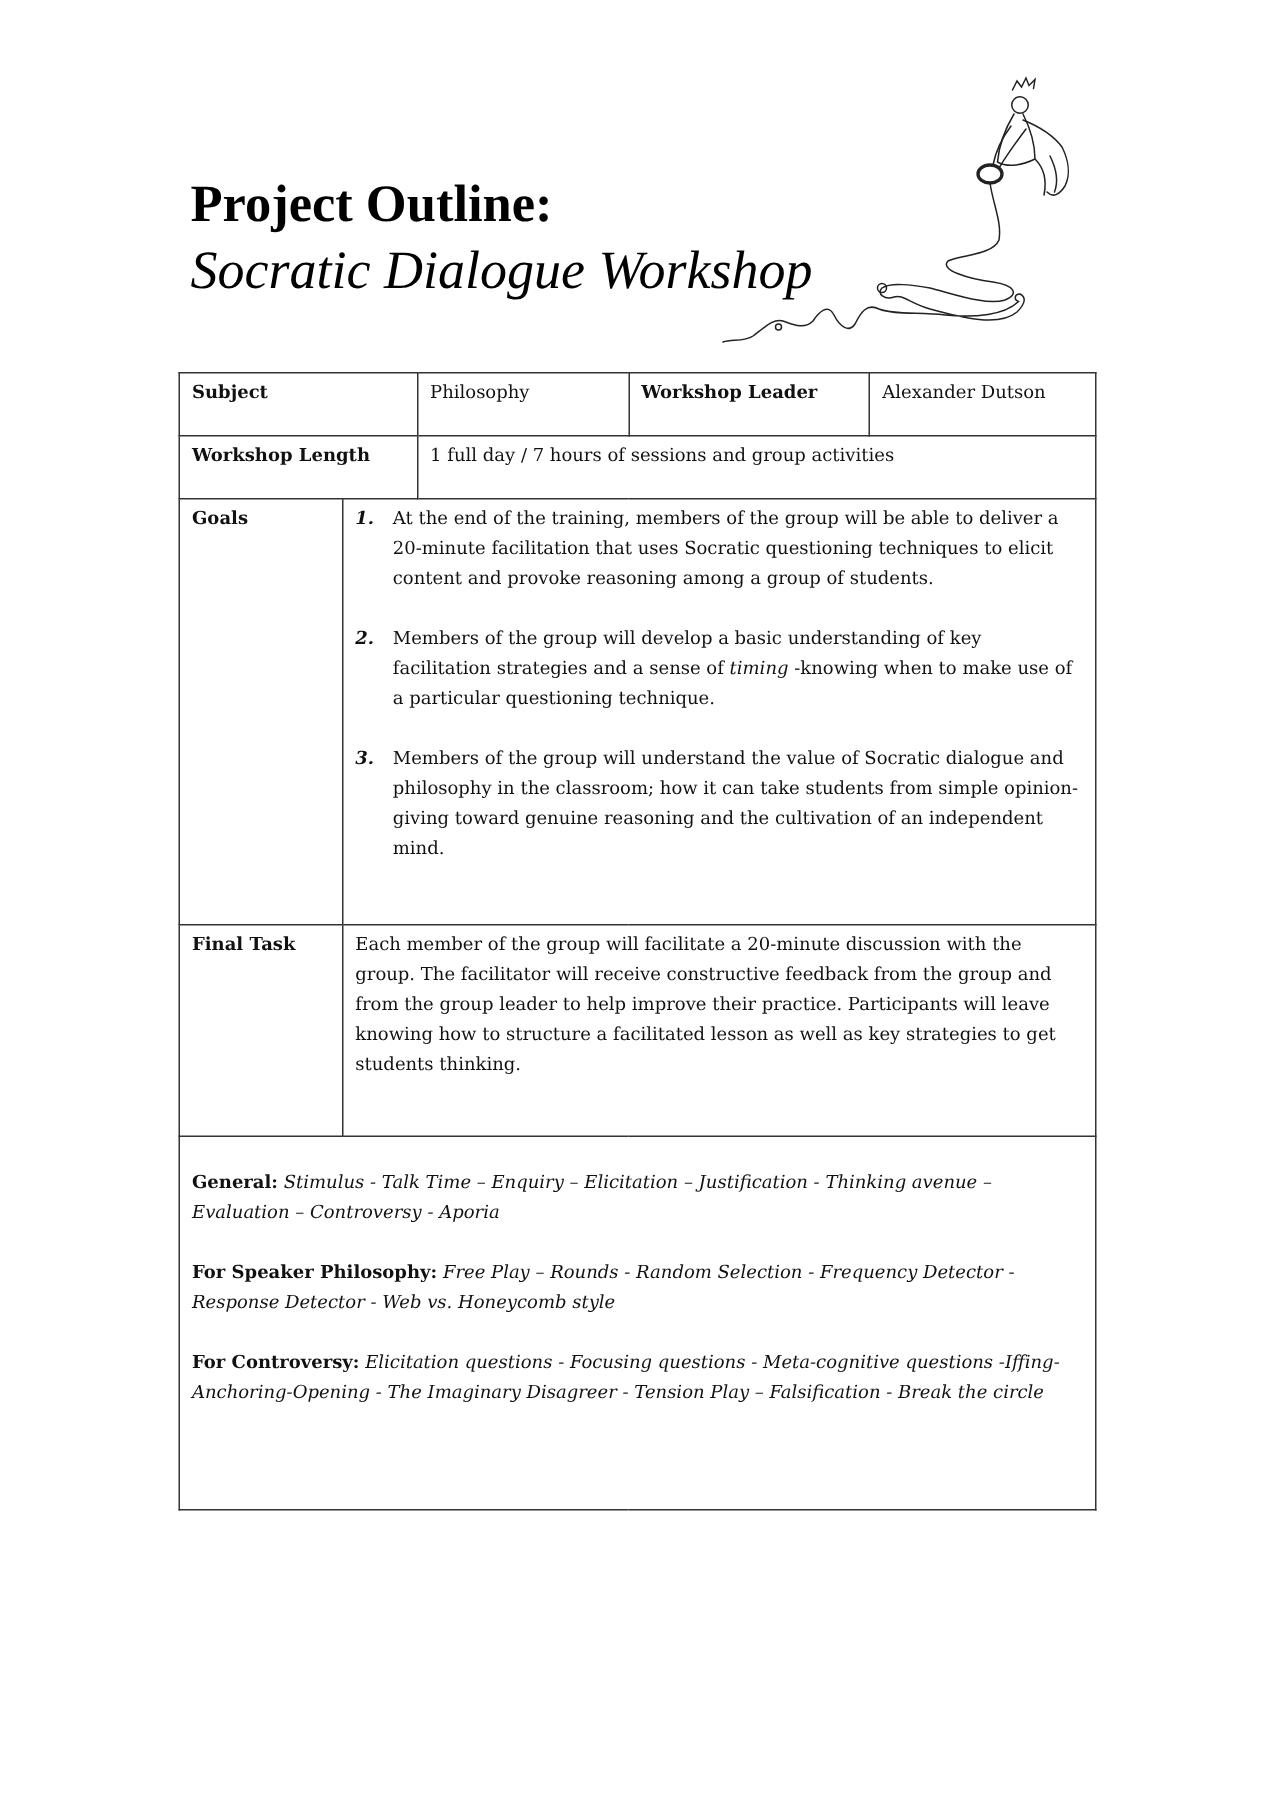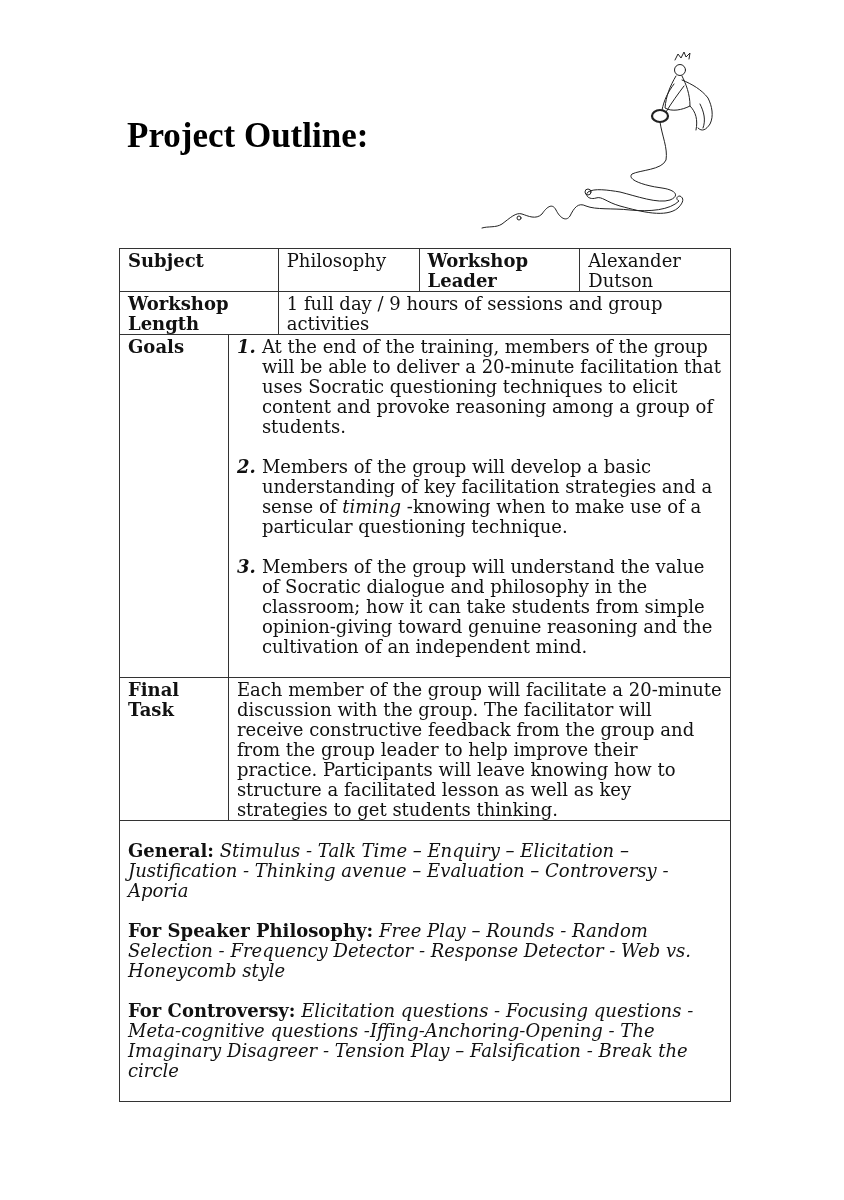--- a/index.html
+++ b/index.html
@@ -3,21 +3,21 @@
   <meta charset="utf-8">
   <style>
     html, body { margin: 0; padding: 0; background: #ffffff; }
     body { width: 844px; height: 1200px; position: relative; overflow: hidden; color: #111; }
     .title-block { position: absolute; left: 127px; top: 116px; }
     .title-main { font-family: "Liberation Serif", serif; font-weight: bold; font-size: 35px; line-height: 40px; color: #000; }
     .title-sub { font-family: "Liberation Serif", serif; font-style: italic; font-size: 36px; line-height: 44px; color: #000; margin-top: 2px; }
     .illustration { position: absolute; left: 470px; top: 20px; width: 270px; height: 230px; }
 
     .tbl { position: absolute; left: 119px; top: 248px; width: 612px; border-collapse: collapse;
-           font-family: "DejaVu Serif", serif; font-size: 18px; line-height: 20px; }
+           font-family: "DejaVu Serif", serif; font-size: 12px; line-height: 20px; }
     .tbl td { border: 1.5px solid #333; vertical-align: top; padding: 2px 8px 0 8px; }
     .lbl { font-weight: bold; }
     .r1 td { height: 39px; }
     .r2 td { height: 39px; }
     .r3 td { height: 38px; }
     .r4 td { height: 281px; }
     .r5 td { height: 138px; }
     .r6 td { height: 38px; text-align: center; font-weight: bold; }
     .r7 td { height: 228px; padding-top: 20px; }
     .goals-list { margin: 0; padding: 0; list-style: none; }
@@ -26,20 +26,21 @@
     .it { font-style: italic; }
     .concept-p { margin: 0 0 20px 0; }
     .concept-p .h { font-weight: bold; }
     .concept-p .v { font-style: italic; }
   </style>
 </head>
 <body>
 
 <div class="title-block">
   <div class="title-main">Project Outline:</div>
+  <div class="title-sub">Socratic Dialogue Workshop</div>
 </div>
 
 <svg class="illustration" viewBox="0 0 270 230" xmlns="http://www.w3.org/2000/svg">
   <g fill="none" stroke="#222" stroke-width="1" stroke-linecap="round">
 
     <path d="M205 40 l3 -6 l3 4 l3 -6 l2 5 l4 -4 l-1 6"></path>
     <circle cx="210" cy="50" r="5.5"></circle>
 
     <path d="M206 56 C200 66 196 76 195 88 C202 92 212 90 220 86 C220 74 216 64 212 56"></path>
     <path d="M212 60 C222 64 232 70 238 78 C242 86 244 96 240 104 C236 110 232 112 228 108"></path>
@@ -67,21 +68,21 @@
   </colgroup>
   <tbody>
       <tr class="r1">
     <td colspan="2" class="lbl">Subject</td>
     <td>Philosophy</td>
     <td class="lbl">Workshop Leader</td>
     <td>Alexander Dutson</td>
   </tr>
   <tr class="r2">
     <td colspan="2" class="lbl">Workshop Length</td>
-    <td colspan="3">1 full day / 9 hours of sessions and group activities</td>
+    <td colspan="3">1 full day / 7 hours of sessions and group activities</td>
   </tr>
   <tr class="r4">
     <td class="lbl">Goals</td>
     <td colspan="4">
       <ol class="goals-list">
         <li>
           <span class="num">1.</span>
           <span>At the end of the training, members of the group will be able to deliver a 20-minute facilitation that uses Socratic questioning techniques to elicit content and provoke reasoning among a group of students.</span>
         </li>
         <li>

